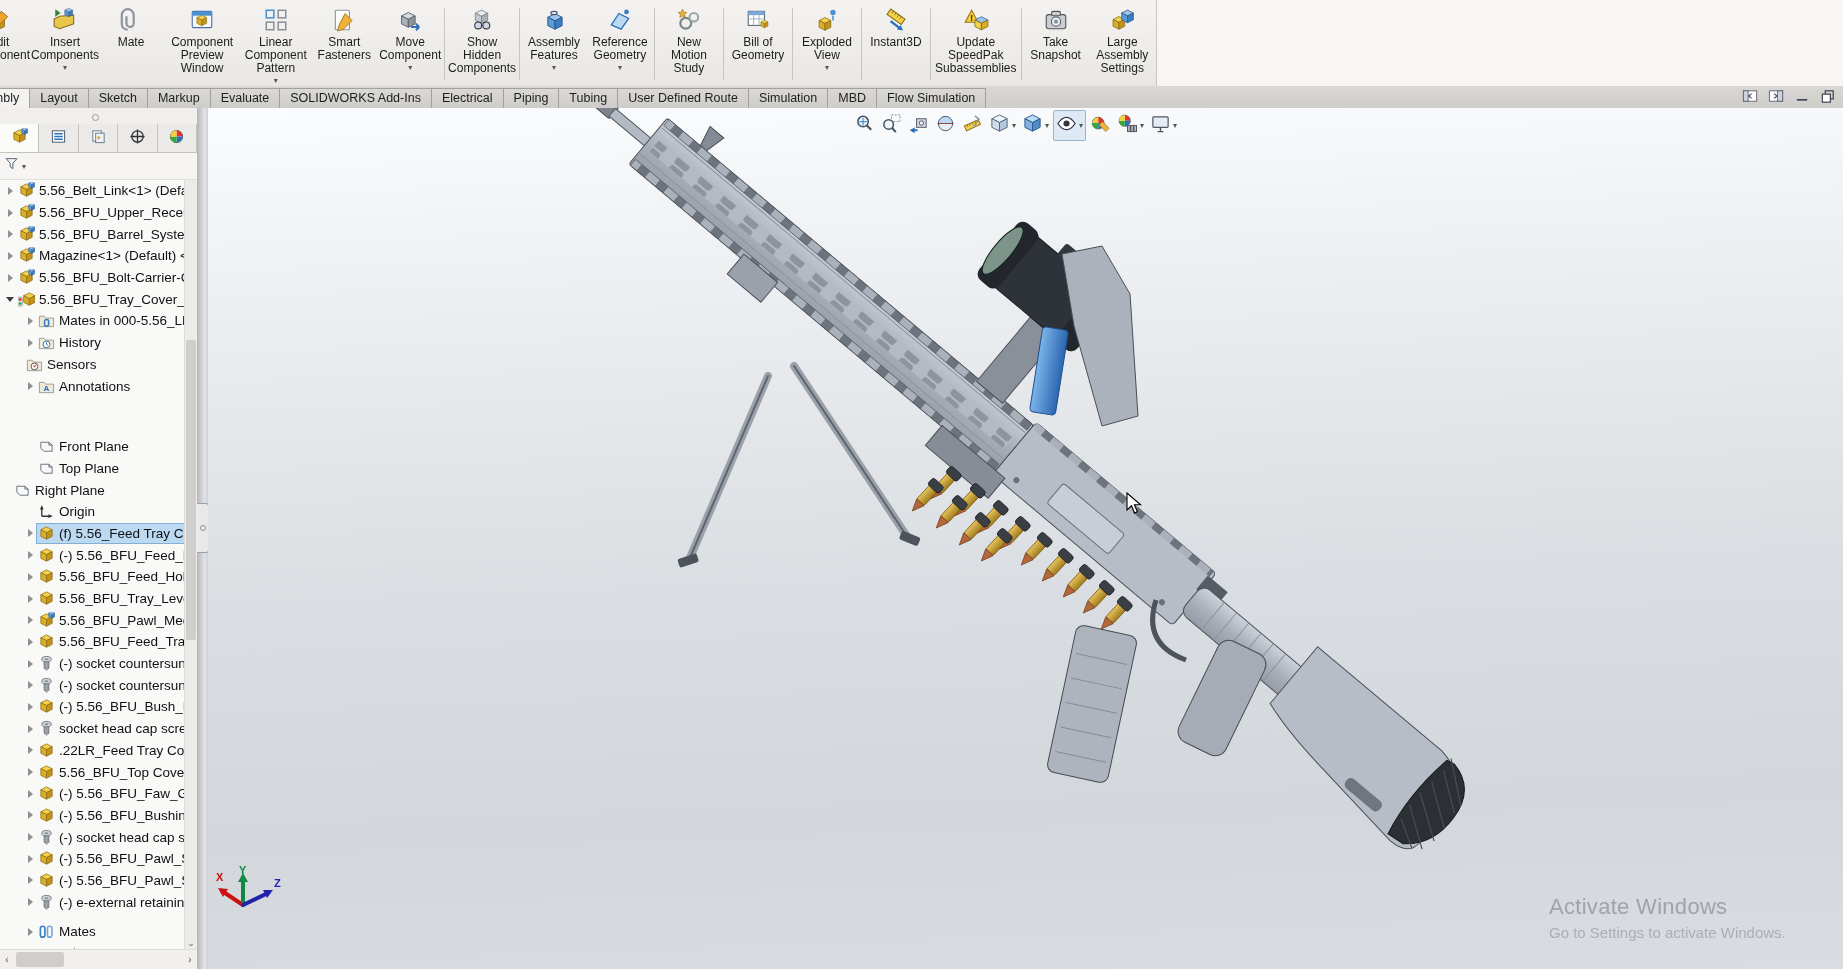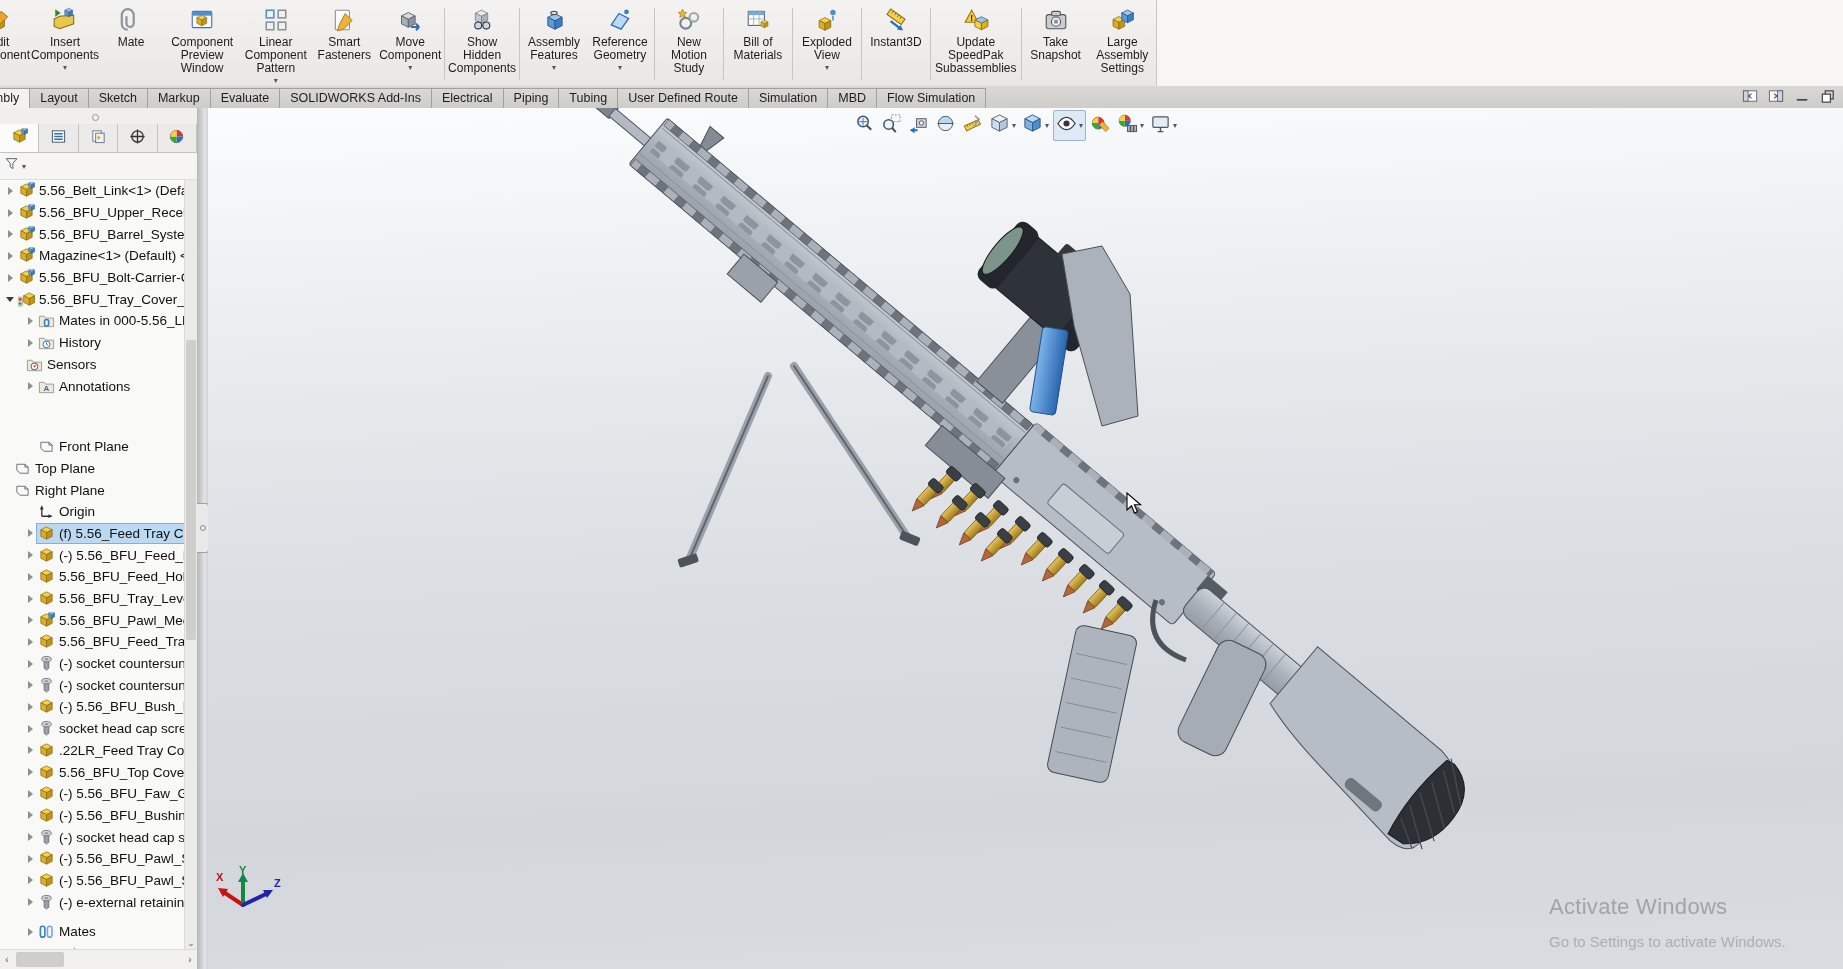--- a/index.html
+++ b/index.html
@@ -67,21 +67,21 @@
       background:linear-gradient(178deg,#fbfcfd 0%,#eceef1 22%,#dadde1 55%,#d3d6db 80%,#d9dcE0 100%);}
   #headsup{position:absolute;left:644px;top:2px;display:flex;align-items:center;gap:2px;}
   .hbtn{display:flex;align-items:center;padding:2px;border-radius:2px;cursor:default;}
   .hbtn.pressed{background:#dde9f4;border:1px solid #9ab4cc;}
   .hdd{font-size:8px;color:#555;margin-left:2px;}
   #model{position:absolute;left:0;top:0;}
   #cursor{position:absolute;left:918px;top:384px;}
   #triad{position:absolute;left:2px;bottom:46px;}
   #watermark{position:absolute;left:1341px;top:786px;color:#9fa4a8;pointer-events:none;}
   #watermark .wm1{font-size:22px;letter-spacing:.3px;}
-  #watermark .wm2{font-size:15px;margin-top:13px;color:#aaafb3;}
+  #watermark .wm2{font-size:15px;margin-top:4px;color:#aaafb3;}
 </style>
 </head>
 <body>
 
 <div id="ribbon">
   <div id="ribbon-buttons">
       <div class="rbtn">
         <span class="ricon">
           <svg width="26" height="26" viewBox="0 0 24 24">
             <g transform="translate(2,6)">
@@ -225,21 +225,21 @@
             <rect x="3" y="4" width="15" height="13" fill="#fff" stroke="#567"></rect>
             <rect x="3" y="4" width="15" height="3.5" fill="#7aa7d8"></rect>
             <path d="M3 11h15M8 4v13M13 4v13" stroke="#9ab" stroke-width=".8"></path>
             <g transform="translate(13,11) scale(.55)">
               <polygon points="9,2 15,5 9,8 3,5" fill="#f3d14b" stroke="#8a6d1a" stroke-width=".8"></polygon>
 <polygon points="3,5 9,8 9,15 3,12" fill="#dcae24" stroke="#8a6d1a" stroke-width=".8"></polygon>
 <polygon points="15,5 9,8 9,15 15,12" fill="#c2921a" stroke="#8a6d1a" stroke-width=".8"></polygon>
             </g>
           </svg>
         </span>
-  <span class="rlabel">Bill of Materials</span>
+  <span class="rlabel">Bill of Geometry</span>
   </div>
       <div class="rsep"></div>
       <div class="rbtn">
         <span class="ricon">
           <svg width="26" height="26" viewBox="0 0 24 24">
             <g transform="translate(2,8) scale(.9)">
               <polygon points="9,2 15,5 9,8 3,5" fill="#f3d14b" stroke="#8a6d1a" stroke-width=".8"></polygon>
 <polygon points="3,5 9,8 9,15 3,12" fill="#dcae24" stroke="#8a6d1a" stroke-width=".8"></polygon>
 <polygon points="15,5 9,8 9,15 15,12" fill="#c2921a" stroke="#8a6d1a" stroke-width=".8"></polygon>
             </g>
@@ -552,21 +552,21 @@
       <div class="trow" style="padding-left: 24px; margin-top: 39px;">
         <span class="tw "></span>
   <span class="hl">
     <span class="ticon"><svg width="17" height="17" viewBox="0 0 18 18">
               <path d="M3 4.5h8.5l3.5 3v6.5H6.5L3 11z" fill="#f7f9fb" stroke="#5a6068" stroke-width=".9"></path>
               <path d="M11.5 4.5v3h3.5" fill="none" stroke="#5a6068" stroke-width=".9"></path>
             </svg></span>
     <span class="tlabel">Front Plane</span>
   </span>
       </div>
-      <div class="trow" style=" align-items: center;">
+      <div class="trow" style="padding-left: 24px; align-items: center;">
         <span class="tw "></span>
   <span class="hl">
     <span class="ticon"><svg width="17" height="17" viewBox="0 0 18 18">
               <path d="M3 4.5h8.5l3.5 3v6.5H6.5L3 11z" fill="#f7f9fb" stroke="#5a6068" stroke-width=".9"></path>
               <path d="M11.5 4.5v3h3.5" fill="none" stroke="#5a6068" stroke-width=".9"></path>
             </svg></span>
     <span class="tlabel">Top Plane</span>
   </span>
       </div>
       <div class="trow" style="">

